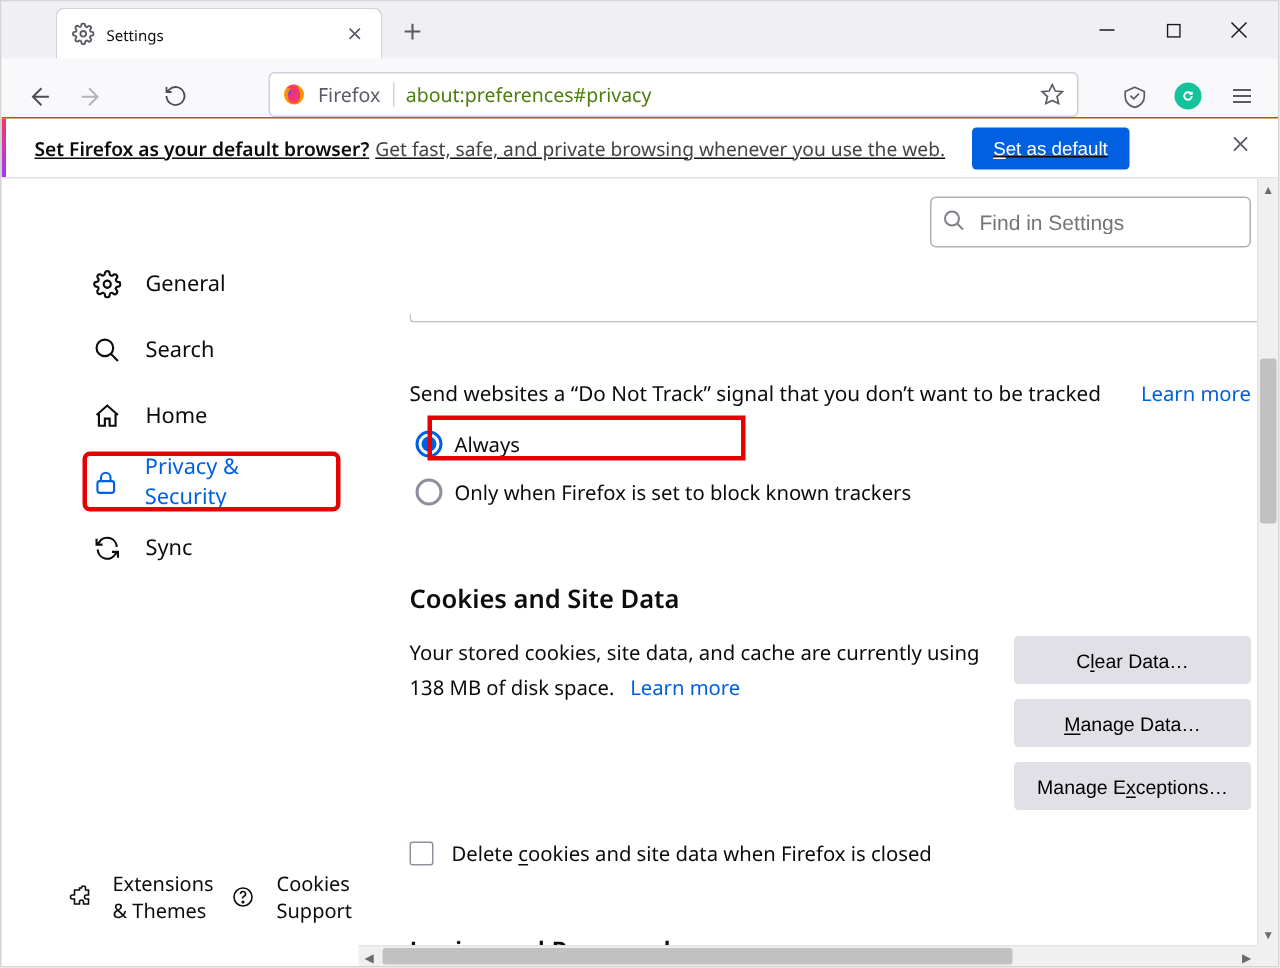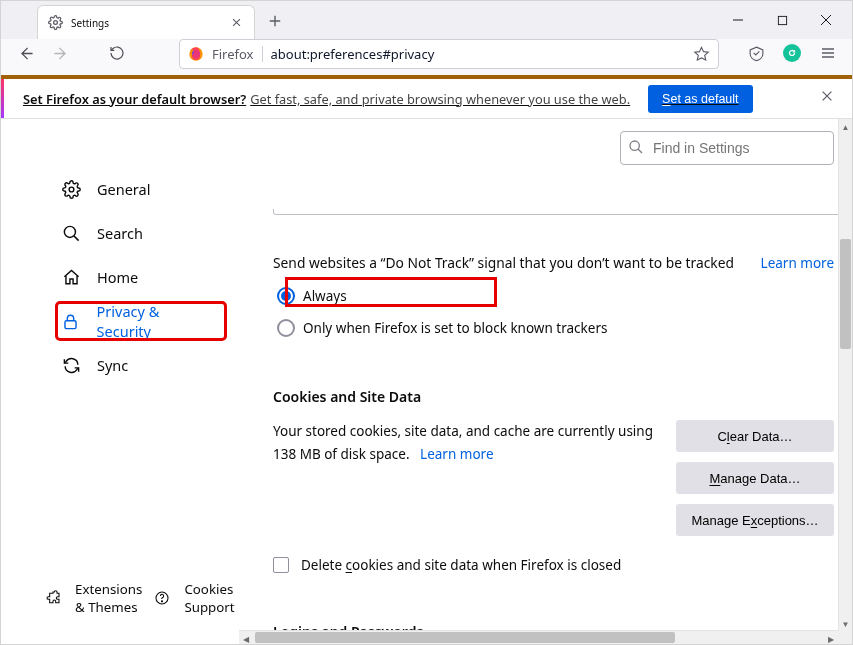--- a/index.html
+++ b/index.html
@@ -18,27 +18,27 @@
   
   .tabstrip { height:38px; background:#f0f0f4; display:flex; align-items:flex-end; padding:0 8px; position:relative;}
   .tab { position:relative; margin-top:6px; margin-left:28px; height:34px; width:218px; background:#fff; border:1px solid #d4d4d4; border-bottom:none; border-radius:6px 6px 0 0; display:flex; align-items:center; padding:0 10px; font-size:10px;}
   .tab .gap { flex:1; }
   .tab-close { width:16px; height:16px; display:flex; align-items:center; justify-content:center; color:#5b5b5b;}
   .newtab { margin-left:10px; margin-bottom:8px; width:20px; height:20px; display:flex; align-items:center; justify-content:center; color:#5b5b5b;}
   .window-controls { position:absolute; right:4px; top:0; height:38px; display:flex; align-items:center; gap:0;}
   .winbtn { width:44px; height:30px; display:flex; align-items:center; justify-content:center; color:#1b1b1b;}
 
   
-  .toolbar { height:40px; background:#f9f9fb; border-bottom:4px solid #a16207; display:flex; align-items:flex-start; padding:0 10px; gap:8px;}
+  .toolbar { height:40px; background:#f9f9fb; border-bottom:1px solid #a16207; display:flex; align-items:flex-end; padding:0 10px; gap:8px;}
   .tbtn { width:28px; height:28px; display:flex; align-items:center; justify-content:center; color:#5b5b66;}
   .tbtn.disabled { opacity:.4;}
   .urlbar { flex:0 0 540px; margin-left:40px; height:30px; background:#fff; border:1px solid #cfcfd8; border-radius:4px; display:flex; align-items:center; padding:0 8px; gap:8px;}
   .urlbar .ff-label { color:#5b5b66; font-size:13px;}
   .urlbar .divider { width:1px; height:16px; background:#cfcfd8;}
-  .urlbar .path { color:#0f172a; font-size:13px;}
+  .urlbar .path { color:#4d7c0f; font-size:13px;}
   .urlbar .gap { flex:1; }
   .toolbar .spacer { flex:1; }
   .grammarly { width:18px; height:18px; border-radius:50%; background:#15c39a; display:flex; align-items:center; justify-content:center;}
 
   
   .defaultbar { position:relative; display:flex; align-items:center; height:40px; border-bottom:1px solid #e0e0e6; padding:0 18px; font-size:12.8px;text-decoration:underline; }
   .defaultbar::before { content:""; position:absolute; left:0; top:0; bottom:0; width:3px; background:linear-gradient(180deg,#ff3366,#a238ff);}
   .defaultbar .bold { font-weight:600; margin-left:4px;}
   .defaultbar .msg { color:#444; margin-left:4px;}
   .defaultbar .setdef { margin-left:18px; background:var(--accent); color:#fff; border:none; height:28px; padding:0 14px; border-radius:3px; font-size:12.5px;}
@@ -73,21 +73,21 @@
   .find { height:34px; width:100%; border:1px solid #b1b1b9; border-radius:4px; padding:0 10px 0 32px; font-size:14px; color:#888;}
   .find-wrap .sicon { position:absolute; left:8px; top:8px; color:#808088;}
   
   .truncated-box { position:absolute; top:90px; left:34px; width:568px; height:6px; border-left:1px solid #c0c0c6; border-right:1px solid #c0c0c6; border-bottom:1px solid #c0c0c6; border-bottom-left-radius:3px; border-bottom-right-radius:3px;}
 
   .section { position:absolute; left:34px; right:18px; }
   #dnt-section { top:134px; }
   #cookies-section { top:268px; }
   #logins-section { top:503px; }
   .row-text { font-size:13.8px; color:var(--text);} 
-  h2.sec-title { font-size:14px; font-weight:600; margin:0 0 14px 0;}
+  h2.sec-title { font-size:17px; font-weight:600; margin:0 0 14px 0;}
   .learn { color:var(--link); font-size:13.5px; }
   .radio-row { display:flex; align-items:center; height:32px; gap:8px; font-size:13.5px;}
   .radio { width:18px; height:18px; border:2px solid #8f8f9d; border-radius:50%; display:flex; align-items:center; justify-content:center; flex:none; background:#fff;}
   .radio.selected { border-color:var(--accent);}
   .radio.selected::after { content:""; width:10px; height:10px; background:var(--accent); border-radius:50%; display:block;}
   .checkbox { width:16px; height:16px; border:1.5px solid #8f8f9d; border-radius:2px; flex:none;}
   .always-hl { position:absolute; left:12px; top:24px; width:212px; height:30px; border:3px solid var(--red-highlight); pointer-events:none;}
   
   #cookies-section .bodyrow { display:flex; }
   #cookies-section .descr { flex:1; font-size:13.5px; line-height:1.7;}

